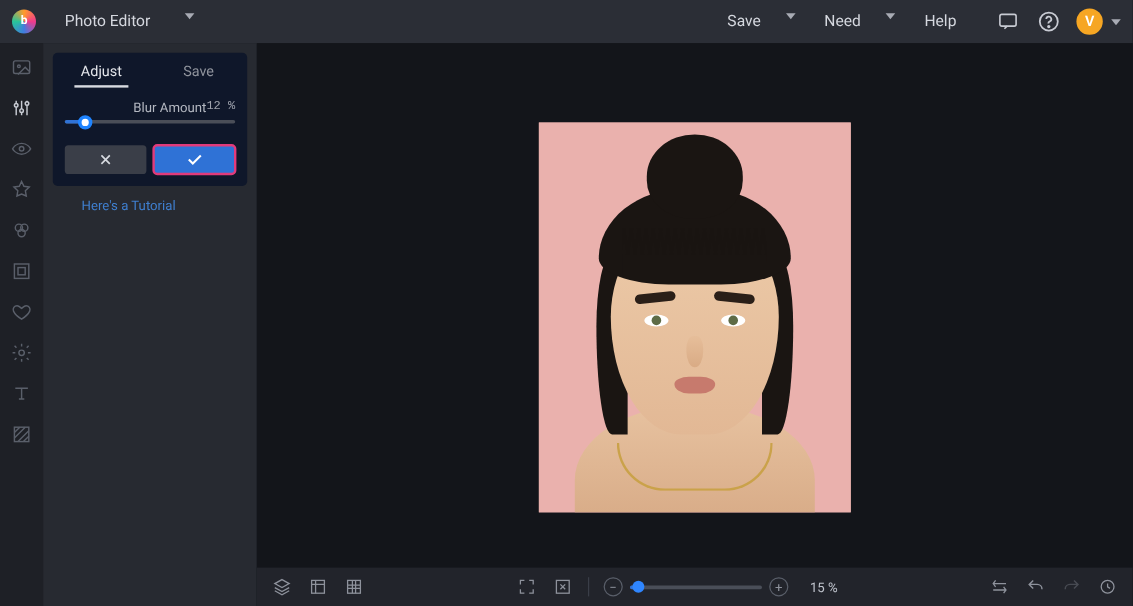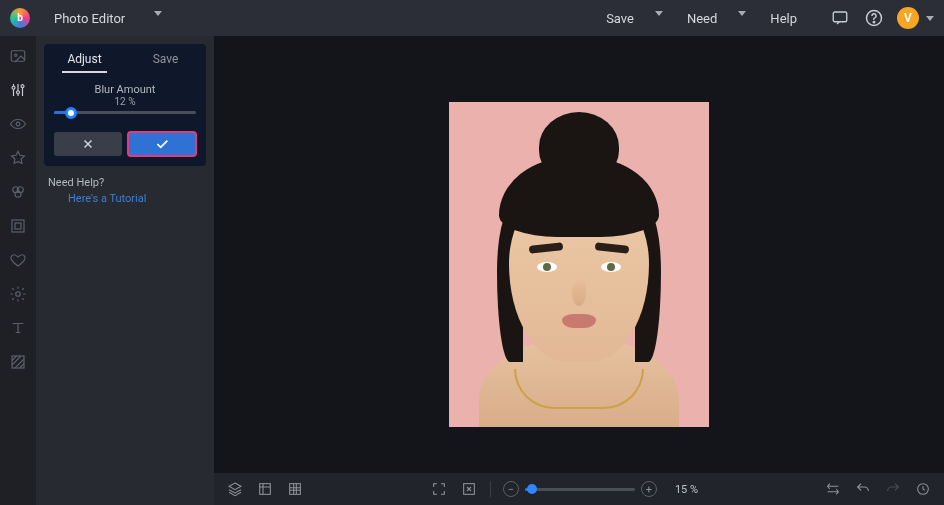--- a/index.html
+++ b/index.html
@@ -26,22 +26,22 @@
   .sidepanel { width:178px; background:#272a31; display:flex; flex-direction:column; padding:8px 4px 8px 4px; }
   .panel-head { display:flex; align-items:center; gap:8px; padding:4px 6px 10px 2px;}
   .back-circ { width:20px;height:20px;border:1px solid #6c707a;border-radius:50%;display:flex;align-items:center;justify-content:center;cursor:pointer;}
   .back-arr { width:0;height:0;border-top:4px solid transparent;border-bottom:4px solid transparent;border-right:5px solid #b5b9c2;}
   .panel-title { font-size:10px; letter-spacing:1.5px; color:#8e929c;}
   .panel-card { background:#0f172a; border-radius:4px; margin:0 4px; padding-bottom:10px;}
   .tabs { display:flex; }
   .tab { flex:1; text-align:center; font-size:12px; padding:8px 0 7px; color:#8f939c; cursor:pointer; position:relative;}
   .tab.active { color:#e3e5ea; }
   .tab.active::after { content:""; position:absolute; left:18px; right:18px; bottom:0; height:2px; background:#d7dae0;}
-  .field-row { display:flex; justify-content:flex-end; align-items:center; padding:10px 10px 4px; font-size:11px; color:#b4b8c1;flex-direction:column;}
-  .field-val { font-size:10px; color:#9ea2ac;}
+  .field-row { display:flex; justify-content:flex-end; align-items:center; padding:10px 10px 4px; font-size:11px; color:#b4b8c1;}
+  .field-val { font-size:10px; color:#9ea2ac;font-family:Liberation Mono, monospace;}
   .slider-wrap { padding:0 10px 10px; }
   .slider-track { position:relative; height:3px; background:#4a4e58; border-radius:2px;}
   .slider-fill { position:absolute; left:0; top:0; height:3px; background:#2f72d6; border-radius:2px; width:12%;}
   .slider-thumb { position:absolute; top:50%; width:12px;height:12px;border-radius:50%;background:#fff;border:3px solid #1f84ff;transform:translate(-50%,-50%); left:12%;}
   .confirm-row { display:flex; gap:6px; padding:8px 10px 0;}
   .btn { flex:1; height:24px; border-radius:3px; display:flex;align-items:center;justify-content:center; cursor:pointer;}
   .btn-cancel { background:#3a3e48;}
   .btn-apply { background:#2f72d6; outline:2px solid #e23a7a; outline-offset:-1px;}
   .help-block { padding:10px 8px; font-size:11px;}
   .help-title { color:#b4b8c1; margin-bottom:3px;}
@@ -221,21 +221,20 @@
             </svg>
         </div>
         <div class="btn btn-apply">
           <svg width="16" height="16" viewBox="0 0 24 24" fill="none" stroke="#fff" stroke-width="2.6">
               <path d="M5 12l5 5L20 7"></path>
             </svg>
         </div>
       </div>
     </div>
     <div class="help-block">
-      <div class="help-title">Need Help?</div>
       <div class="help-link">Here's a Tutorial</div>
     </div>
   </div>
 
   <div class="canvas-wrap">
     <div class="canvas-stage">
       <div class="photo">
         <div class="bg-pink"></div>
         <div class="neck"></div>
         <div class="hair-side-l"></div>

